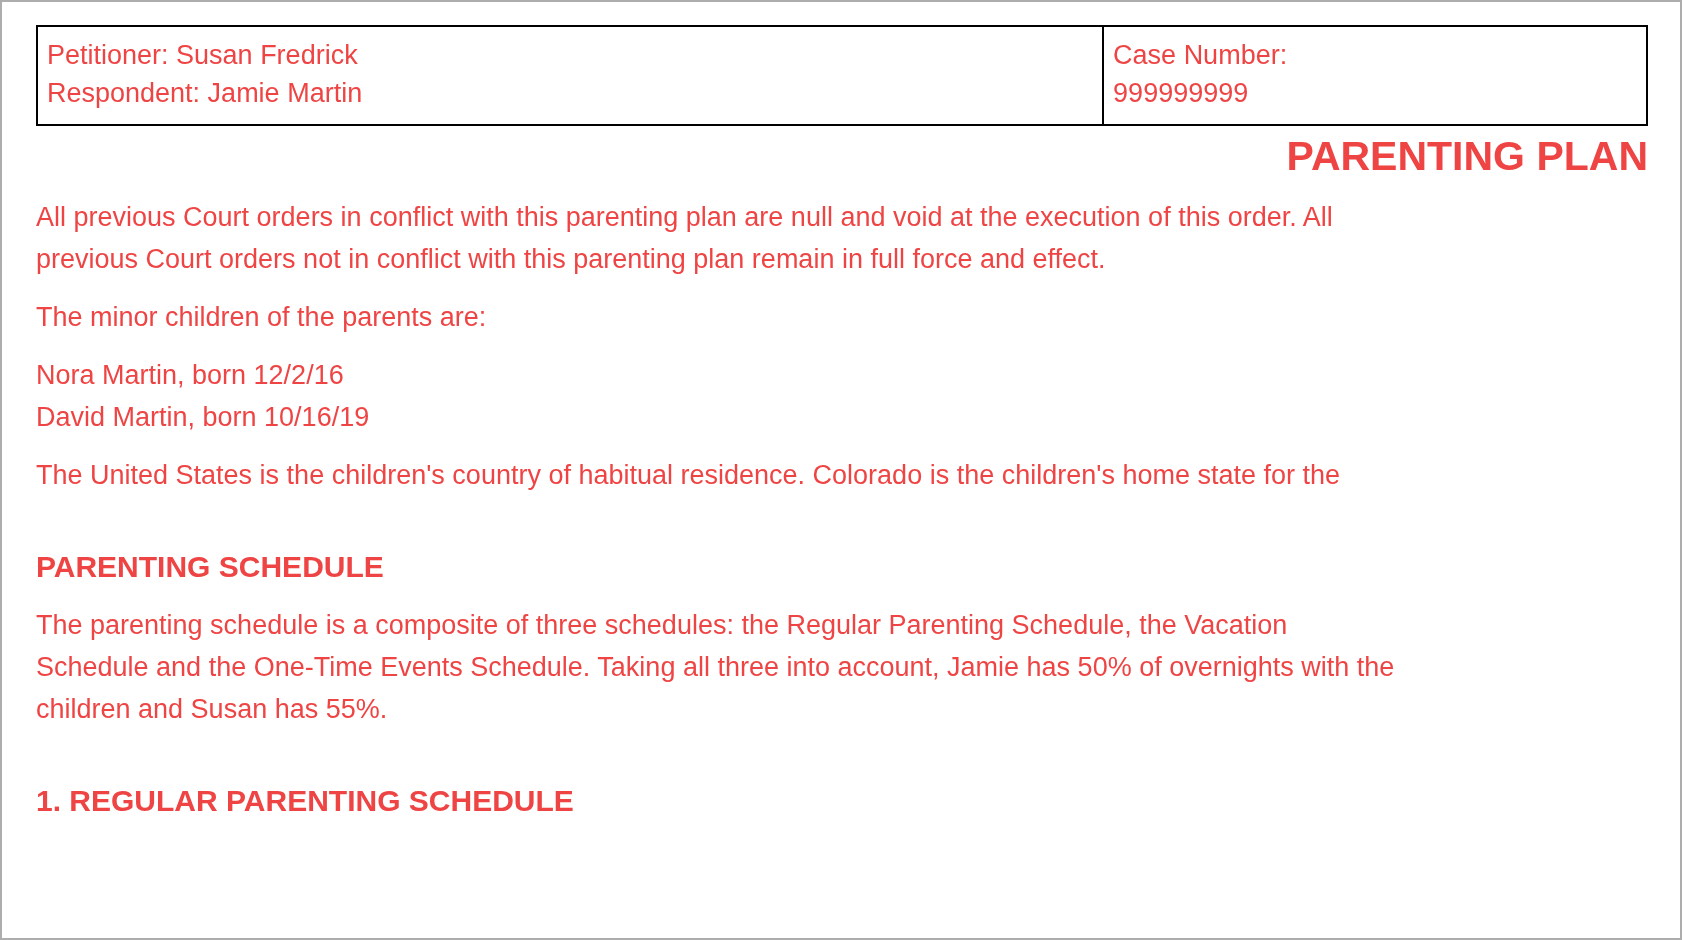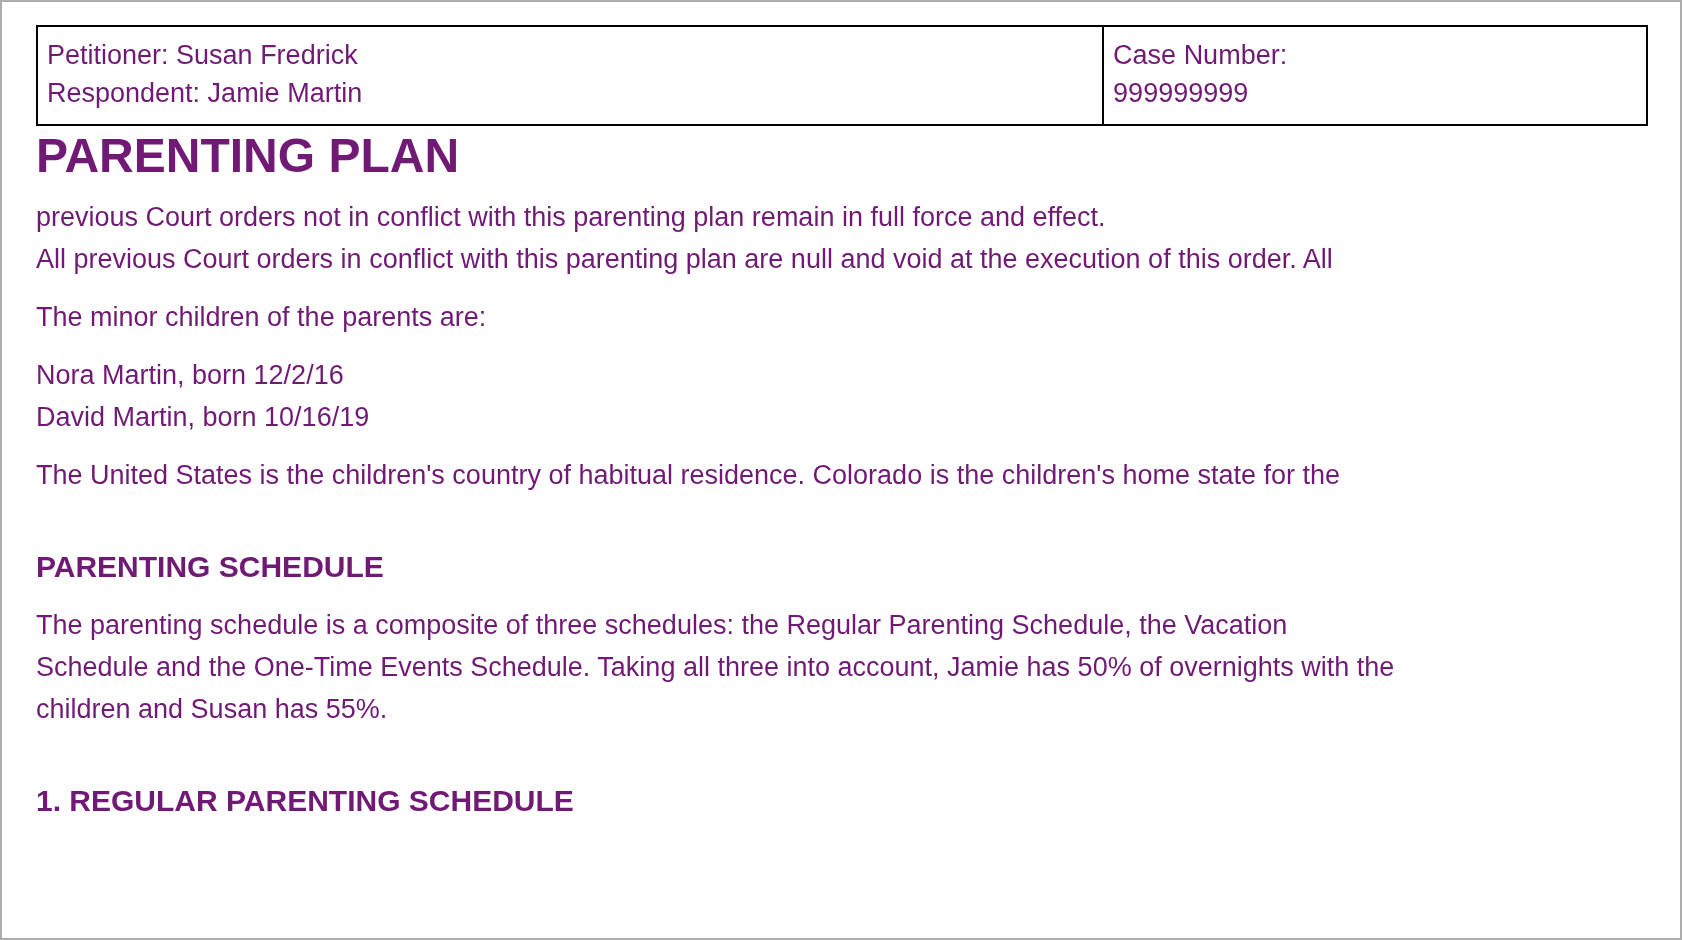--- a/index.html
+++ b/index.html
@@ -10,43 +10,43 @@
   .page {
     position: relative;
     width: 1682px;
     height: 940px;
     box-sizing: border-box;
     border: 2px solid #adadad;
     background: #ffffff;
     padding: 23px 32px 0 34px;
     overflow: hidden;
     font-family: "Liberation Sans", "DejaVu Sans", sans-serif;
-    color: #701a75;
+    color: #ef4444;
   }
   table.case-table {
     width: 100%;
     border-collapse: collapse;
     table-layout: fixed;
   }
   table.case-table td {
     border: 2px solid #000000;
     vertical-align: top;
     padding: 9px 8px 12px 9px;
     font-size: 27px;
     line-height: 38px;
   }
   td.cell-parties { width: 66.6%; }
   td.cell-case    { width: 33.4%; border-radius: 21px; }
   .cell-line { display: block; white-space: nowrap; }
 
   h1.doc-title {
-    font-size: 48px;
+    font-size: 41px;
     line-height: 48px;
     font-weight: bold;
-    text-align: left;
+    text-align: right;
     margin: 6px 0 14px 0;
   }
   p.para {
     font-size: 27px;
     line-height: 42px;
     margin: 16px 0;
   }
   .line { display: block; white-space: nowrap; }
 
   h2.center-heading {
@@ -79,22 +79,22 @@
           <span class="cell-line">Case Number:</span>
           <span class="cell-line">999999999</span>
         </td>
       </tr>
     </tbody>
   </table>
 
   <h1 class="doc-title">PARENTING PLAN</h1>
 
   <p class="para">
+    <span class="line">All previous Court orders in conflict with this parenting plan are null and void at the execution of this order. All</span>
     <span class="line">previous Court orders not in conflict with this parenting plan remain in full force and effect.</span>
-    <span class="line">All previous Court orders in conflict with this parenting plan are null and void at the execution of this order. All</span>
   </p>
 
   <p class="para">
     <span class="line">The minor children of the parents are:</span>
   </p>
 
   <p class="para">
     <span class="line">Nora Martin, born 12/2/16</span>
     <span class="line">David Martin, born 10/16/19</span>
   </p>

